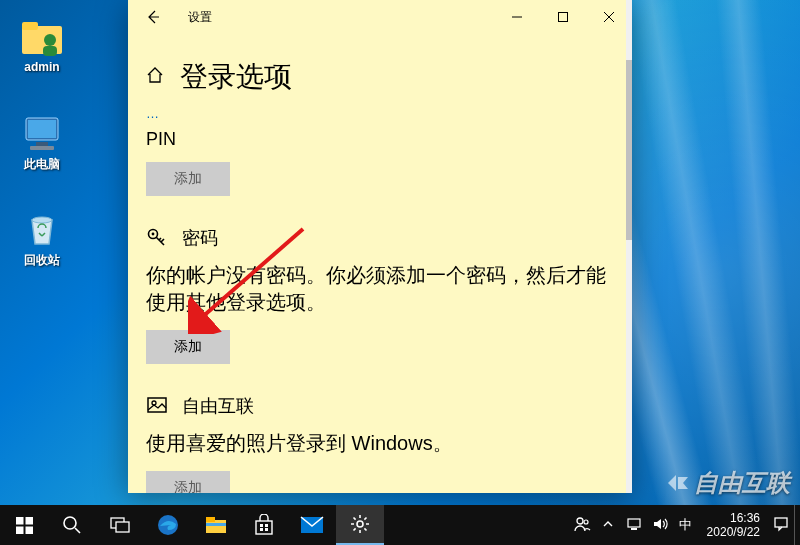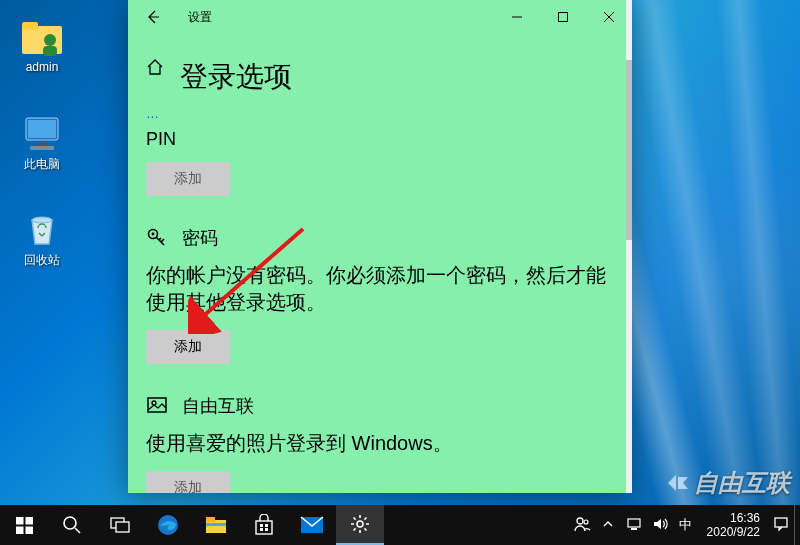--- a/index.html
+++ b/index.html
@@ -40,29 +40,30 @@
     .desktop-icon .ico {
       width: 48px;
       height: 40px;
       margin: 0 auto 2px;
       display:flex;
       align-items:center;
       justify-content:center;
     }
     .desktop-icon .lbl {
       text-shadow: 1px 1px 2px rgba(0,0,0,0.8);
+      font-weight: bold;
     }
     
     .settings-window {
       position: absolute;
       left: 128px;
       top: 0;
       width: 504px;
       height: 493px;
-      background: #86efac;
+      background: #fef9c3;
       box-shadow: 0 5px 30px rgba(0,0,0,0.4);
       display: flex;
       flex-direction: column;
     }
     .titlebar {
       height: 34px;
       display: flex;
       align-items: center;
       padding-left: 10px;
       color: #000;
@@ -85,21 +86,21 @@
     .titlebar .winbtns div {
       width:46px;
       height:34px;
       display:flex;
       align-items:center;
       justify-content:center;
       font-size:11px;
     }
     .header-row {
       display:flex;
-      align-items:flex-start;
+      align-items:center;
       padding: 24px 18px 8px 18px;
       font-family: Liberation Serif, serif;
     }
     .header-row .home {
       margin-right: 16px;
     }
     .page-title {
       font-size: 28px;
       font-weight: 400;
     }

